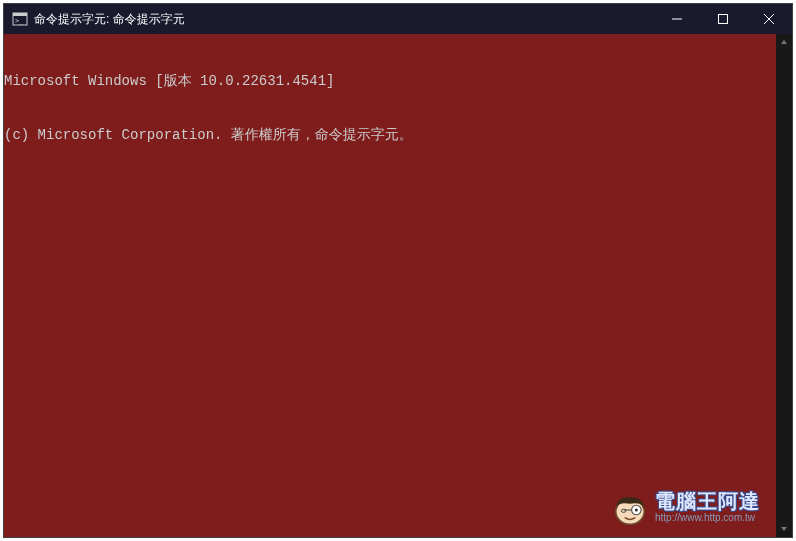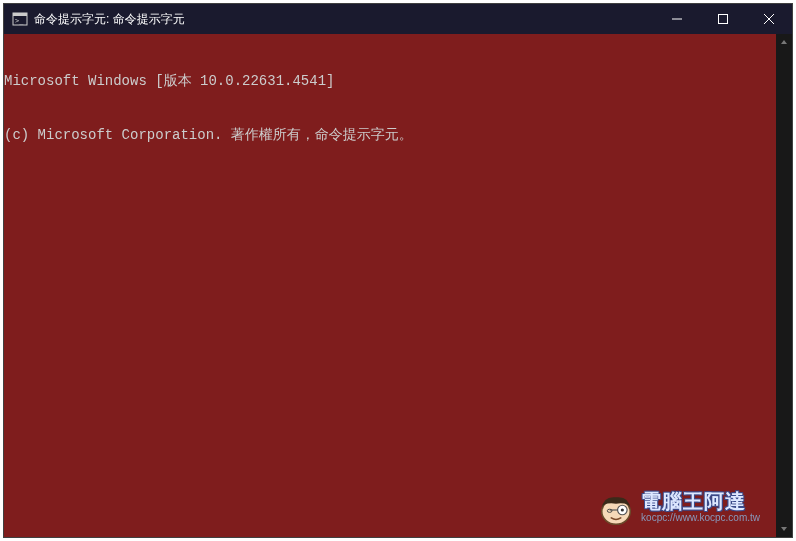--- a/index.html
+++ b/index.html
@@ -197,15 +197,15 @@
       <path d="M6 22 Q 8 6 24 8 Q 40 6 42 22 Q 40 14 24 16 Q 8 14 6 22 Z" fill="#3a2a1a"></path>
       <circle cx="32" cy="24" r="6" fill="#fff" stroke="#555" stroke-width="1.5"></circle>
       <circle cx="32" cy="24" r="2" fill="#333"></circle>
       <line x1="16" y1="24" x2="26" y2="24" stroke="#555" stroke-width="1.5"></line>
       <ellipse cx="16" cy="25" rx="3" ry="2" fill="none" stroke="#444" stroke-width="1.2"></ellipse>
       <path d="M18 34 Q 24 38 30 34" fill="none" stroke="#7a4a2a" stroke-width="2" stroke-linecap="round"></path>
     </svg>
   </span>
   <span class="wm-text">
     <span class="wm-cn">電腦王阿達</span>
-    <span class="wm-url">kocpc://www.kocpc.com.tw</span>
+    <span class="wm-url">http://www.http.com.tw</span>
   </span>
 </div>
 
 </body></html>

